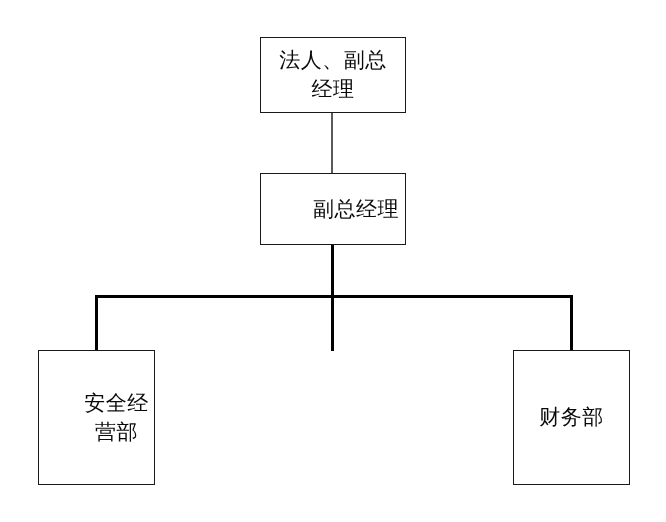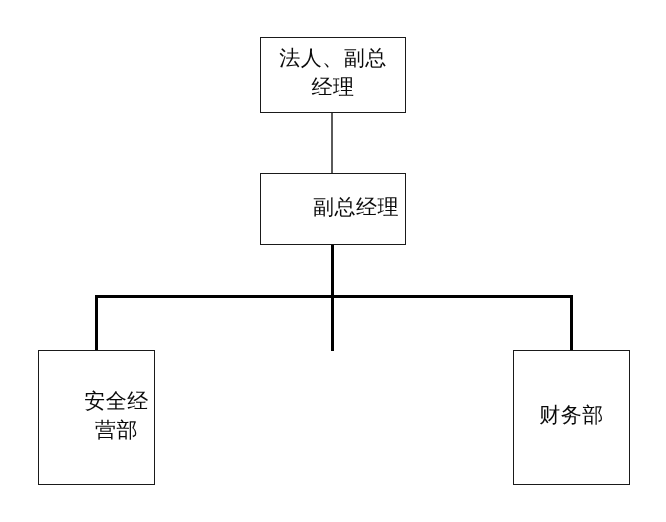--- a/index.html
+++ b/index.html
@@ -24,21 +24,20 @@
   .node-box {
     position: absolute;
     box-sizing: border-box;
     background: #ffffff;
     border: 1.6px solid #1a1a1a;
     display: flex;
     align-items: center;
     justify-content: center;
     text-align: center;
     z-index: 3;
-    font-family: Liberation Mono, monospace;
   }
 
   .node-label {
     font-size: 21px;
     line-height: 1.36;
     color: #0a0a0a;
     letter-spacing: 0.5px;
     white-space: pre-line;
     font-weight: 400;
   }

